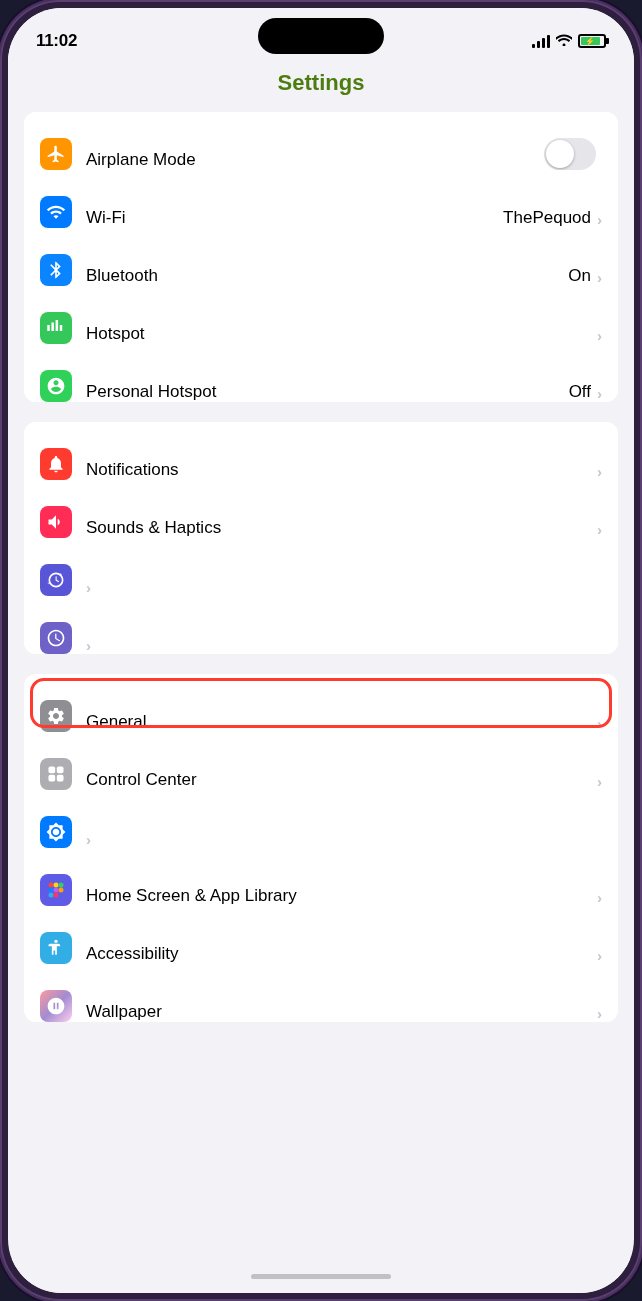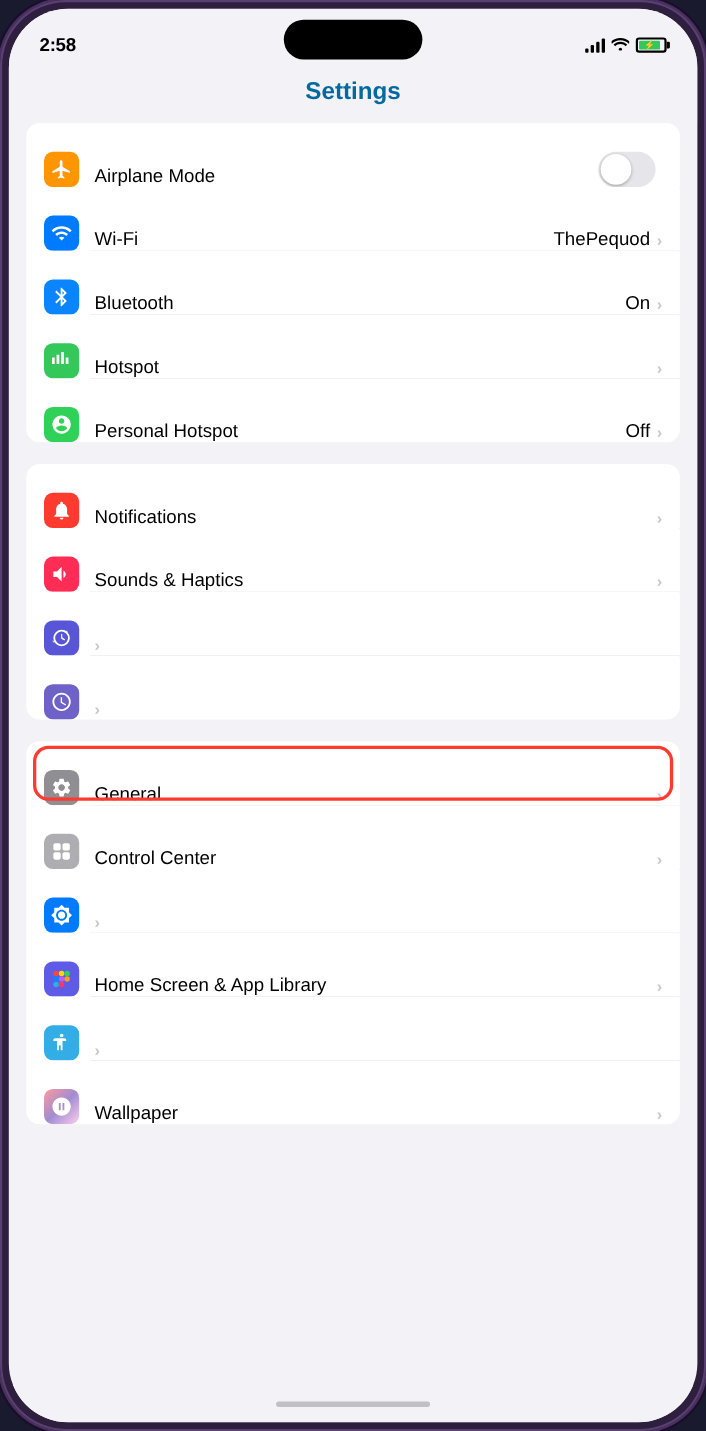--- a/index.html
+++ b/index.html
@@ -139,21 +139,21 @@
       overflow-x: hidden;
       padding-bottom: 20px;
     }
     .content::-webkit-scrollbar { display: none; }
 
     
     .page-title {
       text-align: center;
       font-size: 22px;
       font-weight: 700;
-      color: #0369a1;
+      color: #4d7c0f;
       padding: 8px 0 16px;
       background: #f2f2f7;
     }
 
     
     .settings-group {
       background: #fff;
       border-radius: 12px;
       margin: 0 16px 20px;
       overflow: hidden;
@@ -287,21 +287,21 @@
     }
   </style>
 </head>
 <body>
 
 <div class="phone-frame">
 
   <div class="phone-screen">
 
     <div class="status-bar">
-      <span class="status-time">2:58</span>
+      <span class="status-time">11:02</span>
       <div class="dynamic-island"></div>
       <div class="status-icons">
         <div class="signal-bars">
           <div class="signal-bar" style="height: 4px;"></div>
           <div class="signal-bar" style="height: 7px;"></div>
           <div class="signal-bar" style="height: 10px;"></div>
           <div class="signal-bar" style="height: 13px;"></div>
         </div>
         <span class="wifi-icon">
           <svg width="16" height="12" viewBox="0 0 16 12" fill="none">
@@ -474,20 +474,21 @@
           <span class="chevron">›</span>
         </div>
 
         <div class="settings-row">
           <div class="row-icon icon-teal">
             <svg class="svg-icon" viewBox="0 0 24 24" fill="white">
               <circle cx="12" cy="4" r="2"></circle>
               <path d="M19 7H5c-1.1 0-2 .9-2 2v1h4v10h2v-5h2v5h2V10h4V9c0-1.1-.9-2-2-2z"></path>
             </svg>
           </div>
+          <span class="row-label">Accessibility</span>
           <span class="chevron">›</span>
         </div>
 
         <div class="settings-row">
           <div class="row-icon" style="background: linear-gradient(135deg, #ff9a9e, #a18cd1, #fecfef);">
             <svg class="svg-icon" viewBox="0 0 24 24" fill="white">
               <path d="M12 2C6.48 2 2 6.48 2 12s4.48 10 10 10 10-4.48 10-10S17.52 2 12 2zm-1 14H9V8h2v8zm4 0h-2V8h2v8z"></path>
             </svg>
           </div>
           <span class="row-label">Wallpaper</span>

